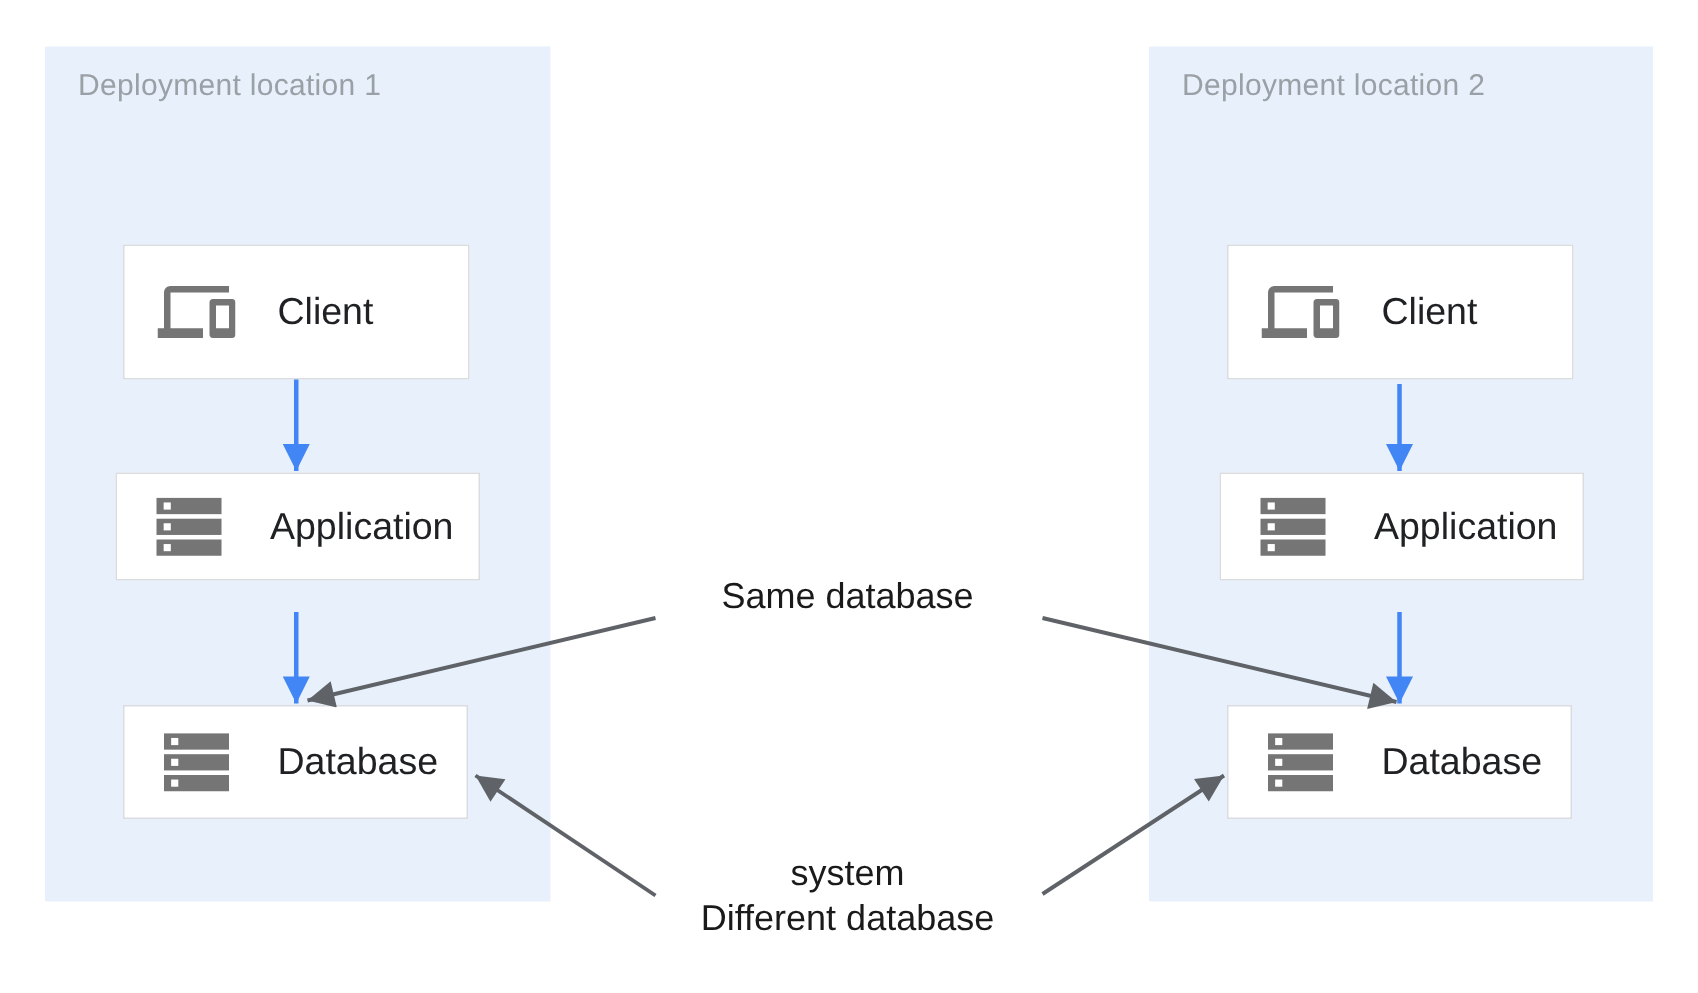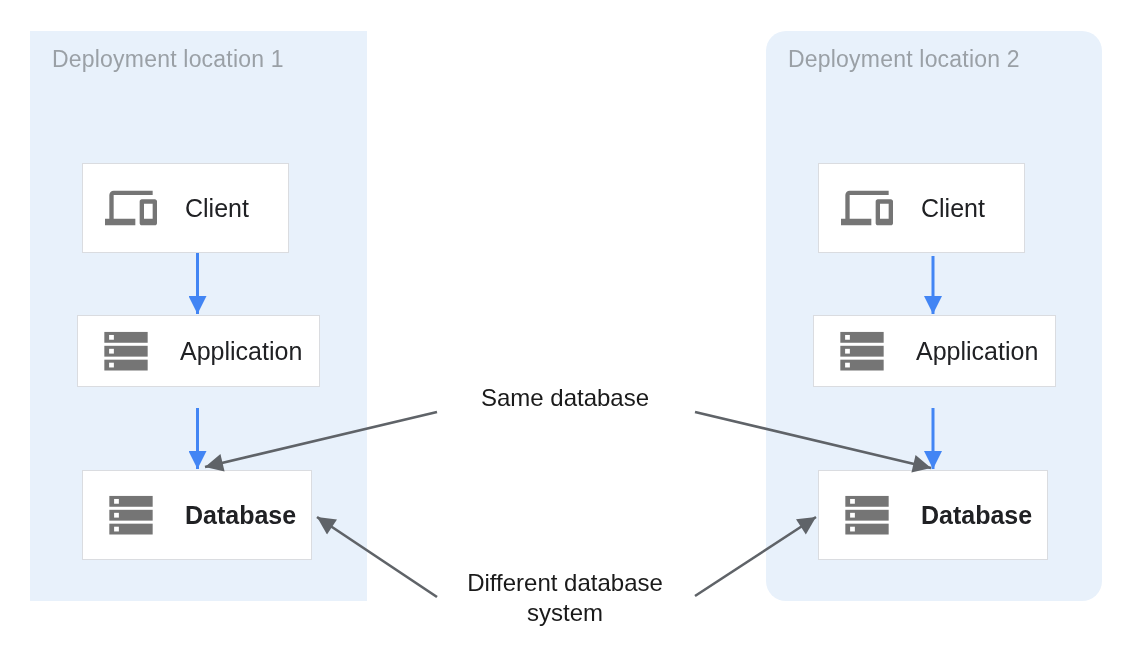--- a/index.html
+++ b/index.html
@@ -16,33 +16,33 @@
   html,body{margin:0;padding:0;background:var(--page-bg);}
   .canvas{
     position:relative;width:1132px;height:662px;overflow:hidden;
     font-family:"Liberation Sans",sans-serif;background:var(--page-bg);
   }
   .zone{
     position:absolute;top:31px;width:337px;height:570px;
     background:var(--zone-fill);
   }
   .zone-1{left:30px;}
-  .zone-2{left:766px;width:336px;border-radius:20px;}
+  .zone-2{left:766px;width:336px;}
   .zone-title{
     position:absolute;left:22px;top:15px;
-    font-size:23px;color:var(--zone-title);letter-spacing:.2px;
+    font-size:20px;color:var(--zone-title);letter-spacing:.2px;
   }
   .node{
     position:absolute;background:#fff;border:1px solid var(--box-border);
     display:flex;align-items:center;box-sizing:border-box;
     padding-left:22px;gap:28px;
   }
-  .node-client{left:52px;top:132px;width:207px;height:90px;}
+  .node-client{left:52px;top:132px;width:231px;height:90px;}
   .node-app{left:47px;top:284px;width:243px;height:72px;}
-  .node-db{left:52px;top:439px;width:230px;height:90px;font-weight:bold;}
+  .node-db{left:52px;top:439px;width:230px;height:76px;}
   .node-icon{width:52px;height:52px;color:var(--icon-gray);flex:0 0 auto;display:block;}
   .node-icon svg{width:52px;height:52px;display:block;}
   .node-label{font-size:25px;color:var(--label-text);white-space:nowrap;}
   .arrow-layer{position:absolute;left:0;top:0;width:1132px;height:662px;pointer-events:none;}
   .flow-line{stroke:var(--flow-arrow);stroke-width:3;fill:none;}
   .ann-line{stroke:var(--annotation-arrow);stroke-width:2.6;fill:none;}
   #arrow-blue path{fill:var(--flow-arrow);}
   #arrow-gray path{fill:var(--annotation-arrow);}
   .annotation{
     position:absolute;width:300px;text-align:center;
@@ -174,17 +174,17 @@
     <line class="ann-line" x1="695" y1="412" x2="931" y2="468" marker-end="url(#arrow-gray)"></line>
     <line class="ann-line" x1="437" y1="597" x2="317" y2="517" marker-end="url(#arrow-gray)"></line>
     <line class="ann-line" x1="695" y1="596" x2="816" y2="517" marker-end="url(#arrow-gray)"></line>
   </svg>
 
   <div class="annotation annotation-same">
     <div>Same database</div>
   </div>
 
   <div class="annotation annotation-diff">
+    <div>system</div>
     <div>Different database</div>
-    <div>system</div>
   </div>
 
 </div>
 
 </body></html>

